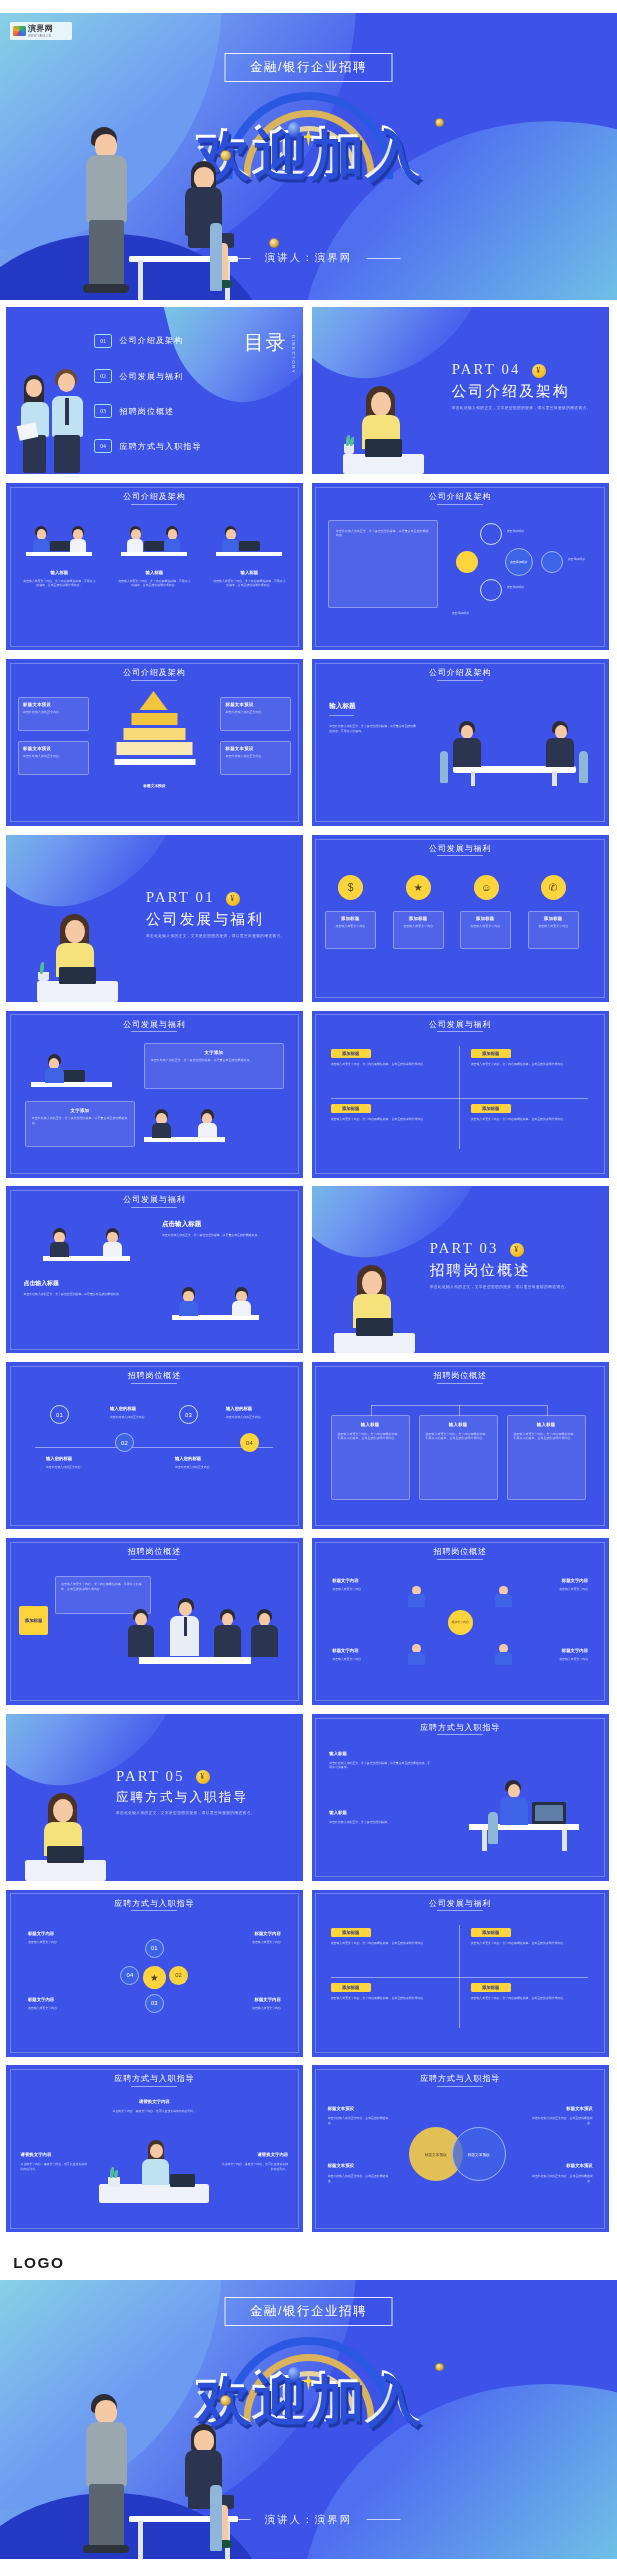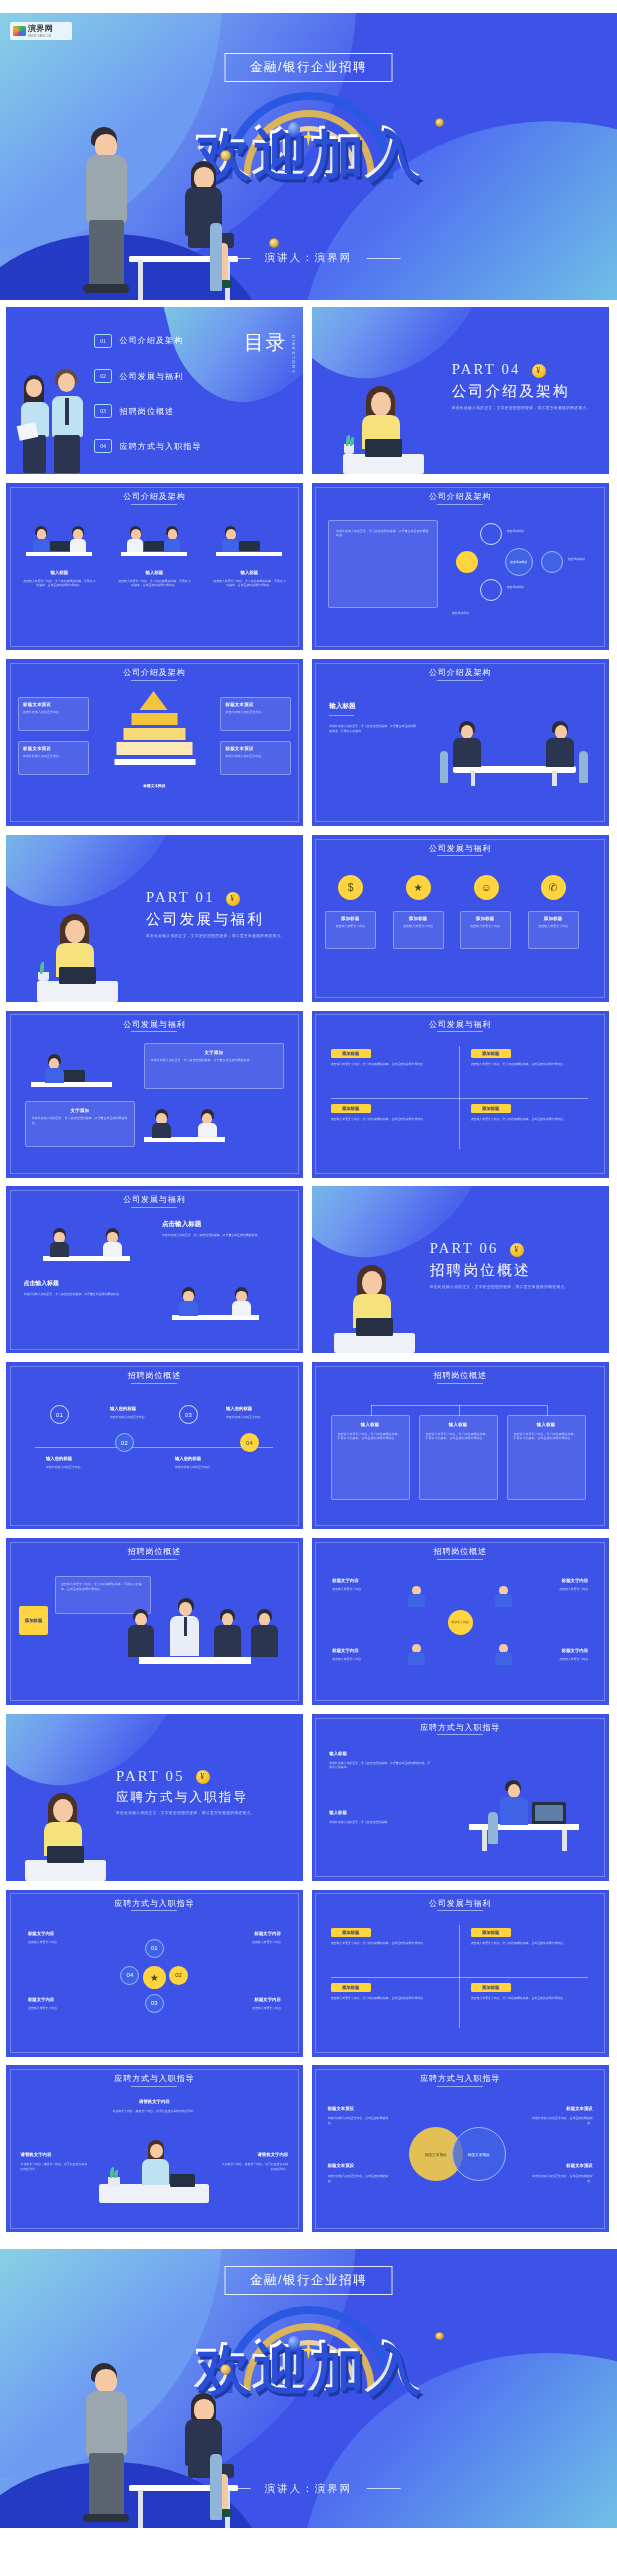--- a/index.html
+++ b/index.html
@@ -655,21 +655,21 @@
           <div class="head" style="left:4.4px;top:3.7px;width:10.3px;height:11.8px;"></div>
           <div class="body" style="left:0;top:14px;width:19px;height:14.7px;background:#f0f3fa;border-radius:5.1px 5.1px 0 0;"></div>
         </div>
       </div>
     </div>
 
     <div class="slide thumb">
       <div class="wave-tl" style="left:-12%;top:-96%;width:74%;height:135%;"></div>
       <div class="part-block" style="left:118px;">
         <div class="part-no">
-          <span>PART 06</span>
+          <span>PART 03</span>
           <span class="yen">¥</span>
         </div>
         <div class="part-cn">招聘岗位概述</div>
         <div class="part-en">单击此处输入你的正文，文字是您思想的提炼，请尽量言简意赅的阐述观点。</div>
       </div>
       <div class="person" style="left:22px;bottom:0;width:81px;height:88px;">
         <div class="hair" style="left:23.5px;top:0;width:29px;height:41px;border-radius:14.7px 14.7px 7.3px 7.3px;background:#4a3226;"></div>
         <div class="head" style="left:28px;top:5.9px;width:20.6px;height:23.5px;"></div>
         <div class="body" style="left:19px;top:29px;width:38px;height:34px;background:#f6e27a;border-radius:8.8px 8.8px 0 0;"></div>
         <div class="chair" style="left:14.7px;top:25px;width:49px;height:40px;background:#7b8ba8;z-index:-1;"></div>
@@ -969,20 +969,23 @@
         <span style="font-size:3.7px;text-align:center;">标题文本预设</span>
       </div>
       <div style="position:absolute;left:140px;top:62px;width:54px;height:54px;border-radius:50%;background:rgba(63,99,230,.75);border:0.7px solid #9fb6ff;display:flex;align-items:center;justify-content:center;">
         <span style="font-size:3.7px;text-align:center;color:#fff;">标题文本预设</span>
       </div>
     </div>
   </div>
 
   <div class="white-gap"></div>
 
+  <div class="slide" style="width:617px;height:31px;background:#ffffff;">
+    <div class="logo-text" style="color:#1a1a1a;top:5.9px;">LOGO</div>
+  </div>
 
   <div class="slide big" style="width:617px;height:279px;">
     <div class="wave-tl"></div>
     <div class="wave-tl2"></div>
     <div class="curve" style="left:-29px;top:103px;width:154px;height:154px;border-color:transparent transparent transparent rgba(255,255,255,.75);border-width:2.2px;"></div>
     <div class="wave-br"></div>
     <div class="blob" style="left:-44px;bottom:-154px;width:309px;height:220px;background:#243ac4;border-radius:50% 50% 0 0;"></div>
 
     <div class="cover-banner" style="top:17.6px;">金融/银行企业招聘</div>
 

